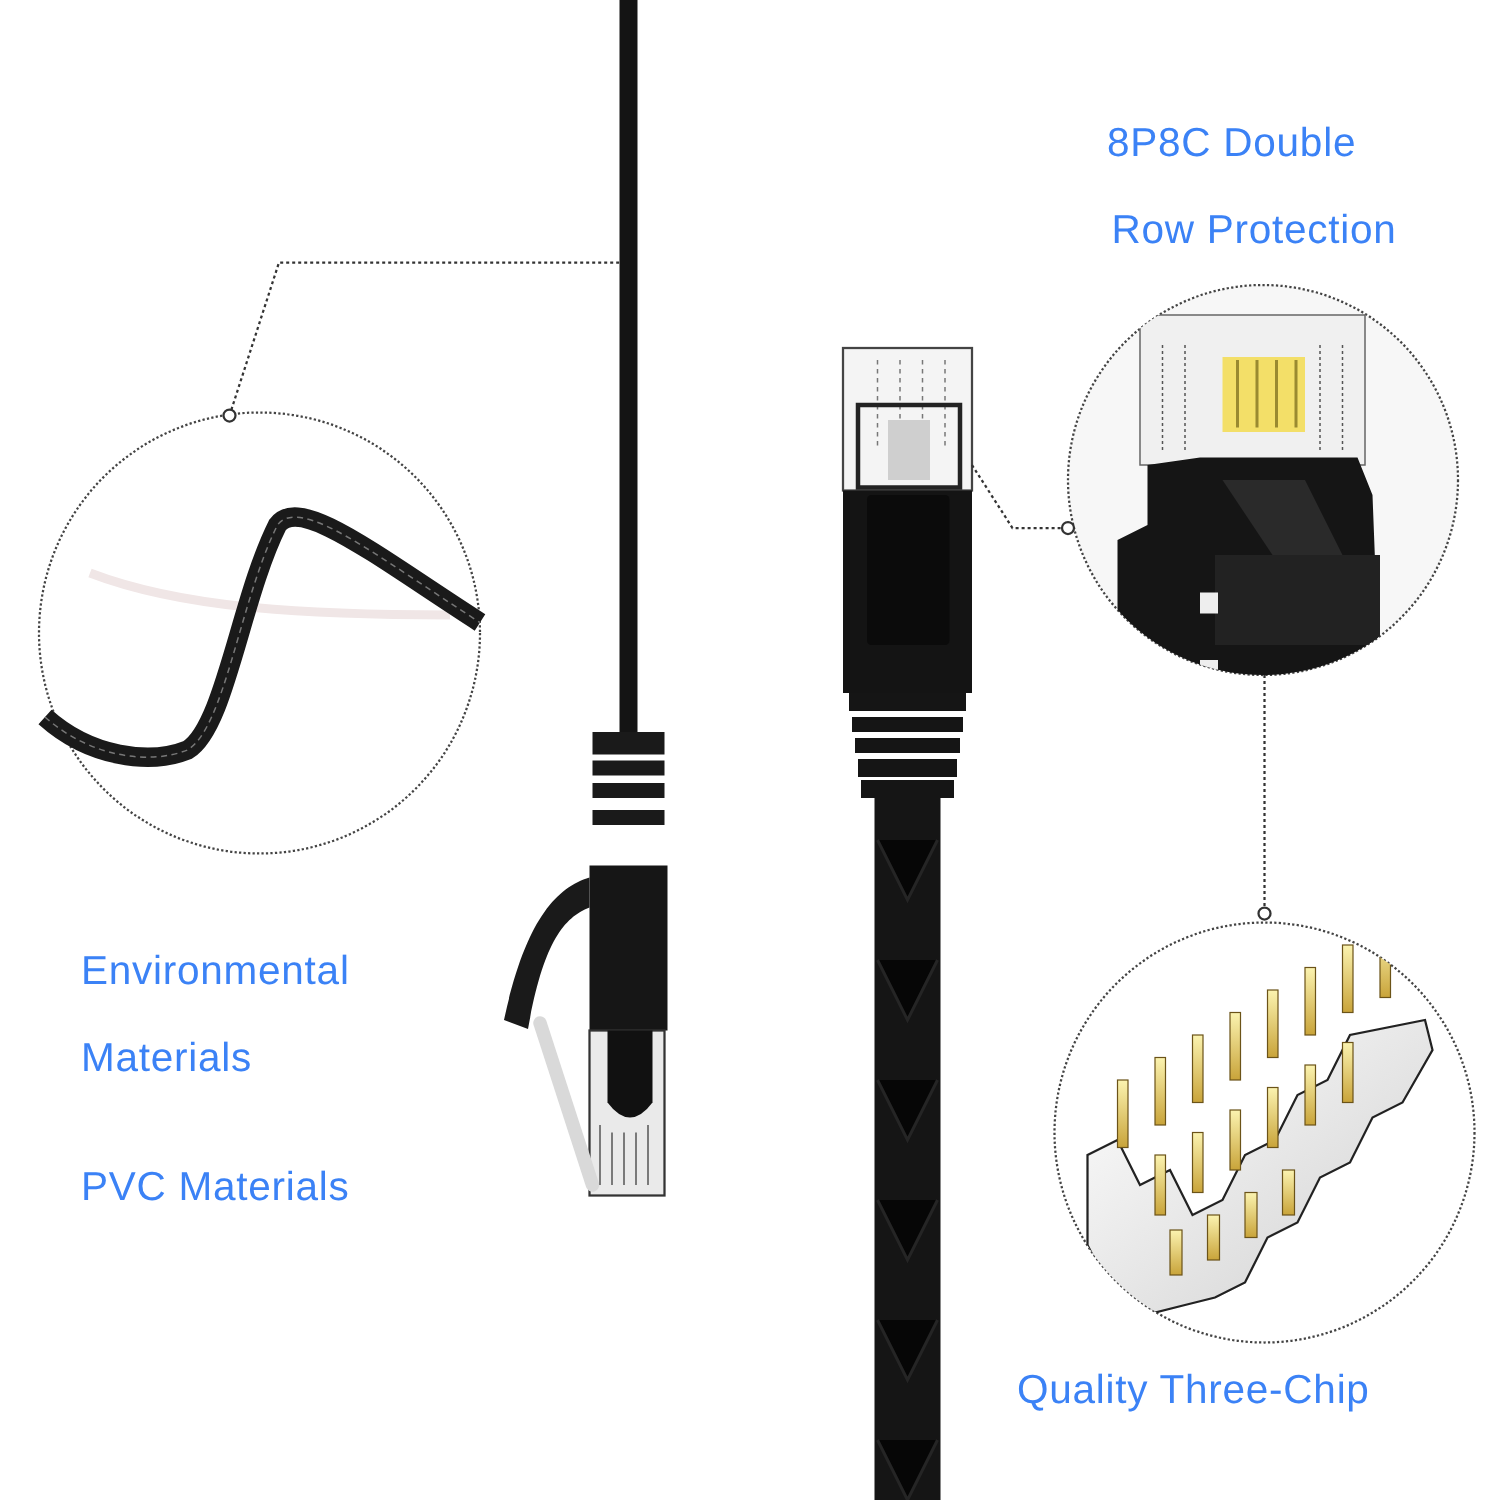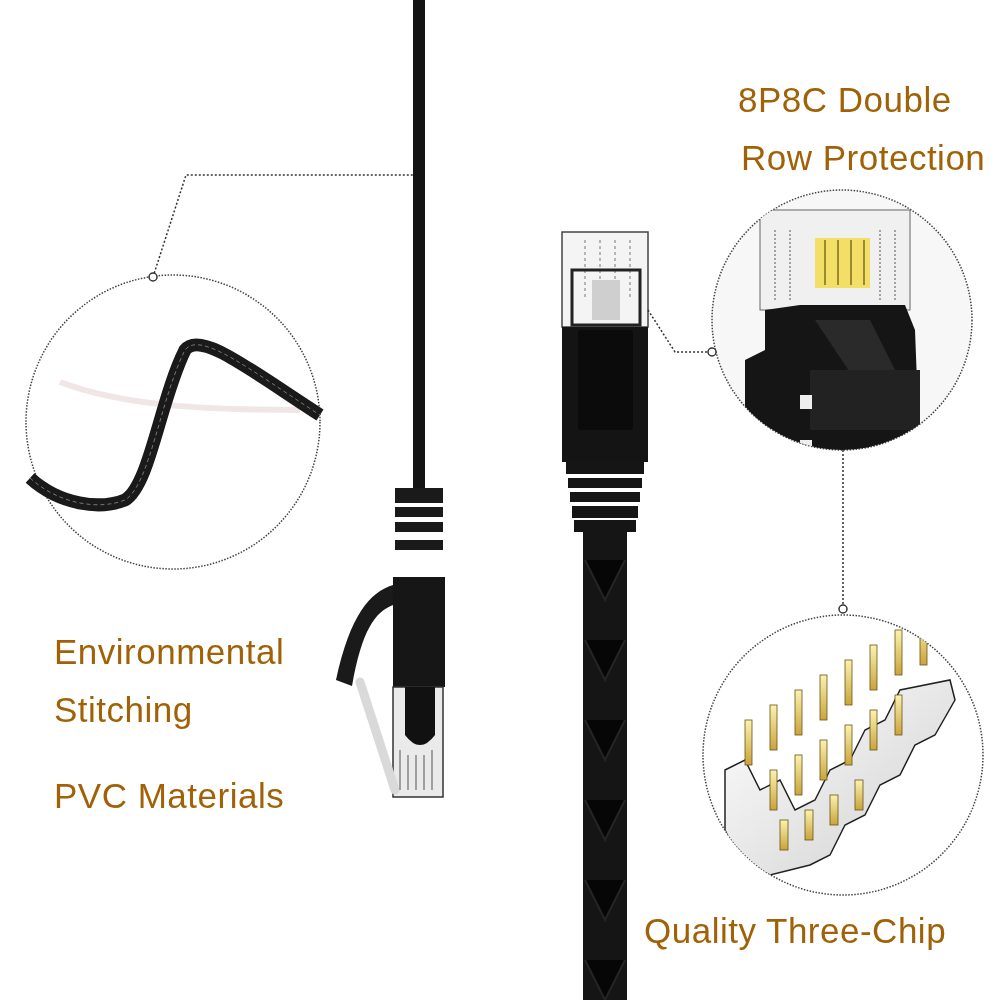--- a/index.html
+++ b/index.html
@@ -1,17 +1,17 @@
 <!DOCTYPE html>
 <html><head>
 <meta charset="utf-8">
 <style>
   html, body { margin: 0; padding: 0; background: #ffffff; }
   body { width: 1000px; height: 1000px; position: relative; overflow: hidden; font-family: "Liberation Sans", sans-serif; }
-  .label { position: absolute; color: #a16207; font-size: 35px; letter-spacing: 0.5px; white-space: nowrap; font-family: "Liberation Sans", sans-serif; }
+  .label { position: absolute; color: #3b82f6; font-size: 27px; letter-spacing: 0.5px; white-space: nowrap; font-family: "Liberation Sans", sans-serif; }
   .center { text-align: left; }
   svg { position: absolute; left: 0; top: 0; }
 </style>
 </head>
 <body>
 
 <svg width="1000" height="1000" viewBox="0 0 1000 1000">
   <defs>
     <linearGradient id="goldGrad" x1="0" y1="0" x2="0" y2="1">
       <stop offset="0" stop-color="#fbf3b0"></stop>
@@ -153,16 +153,16 @@
           <rect x="855" y="780" width="8" height="30"></rect>
       </g>
     </g>
   </g>
 </svg>
 
 <div class="label" style="left:738px; top:80px;">8P8C Double</div>
 <div class="label" style="left:741px; top:138px;">Row Protection</div>
 
 <div class="label center" style="left:54px; top:632px; width:210px;">Environmental</div>
-<div class="label center" style="left:54px; top:690px; width:210px;">Stitching</div>
+<div class="label center" style="left:54px; top:690px; width:210px;">Materials</div>
 <div class="label center" style="left:54px; top:776px; width:210px;">PVC Materials</div>
 
-<div class="label" style="left:644px; top:911px;">Quality Three-Chip</div>
+<div class="label" style="left:678px; top:911px;">Quality Three-Chip</div>
 
 </body></html>

